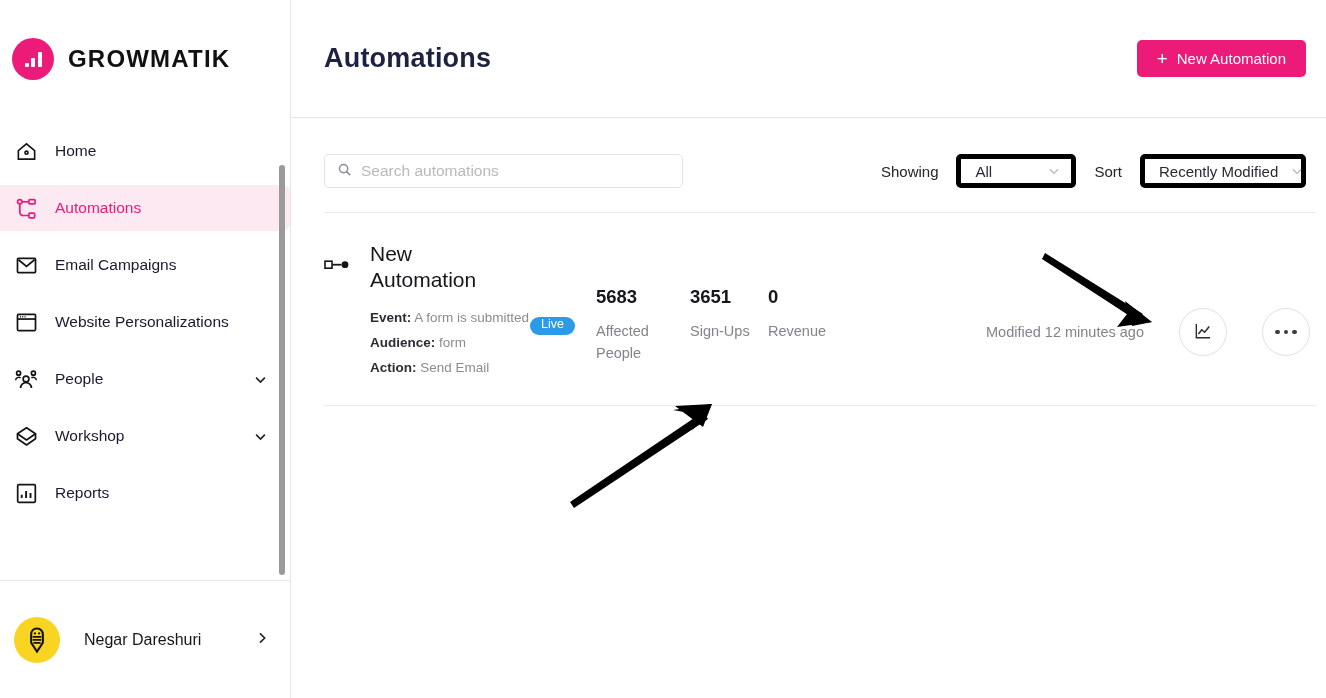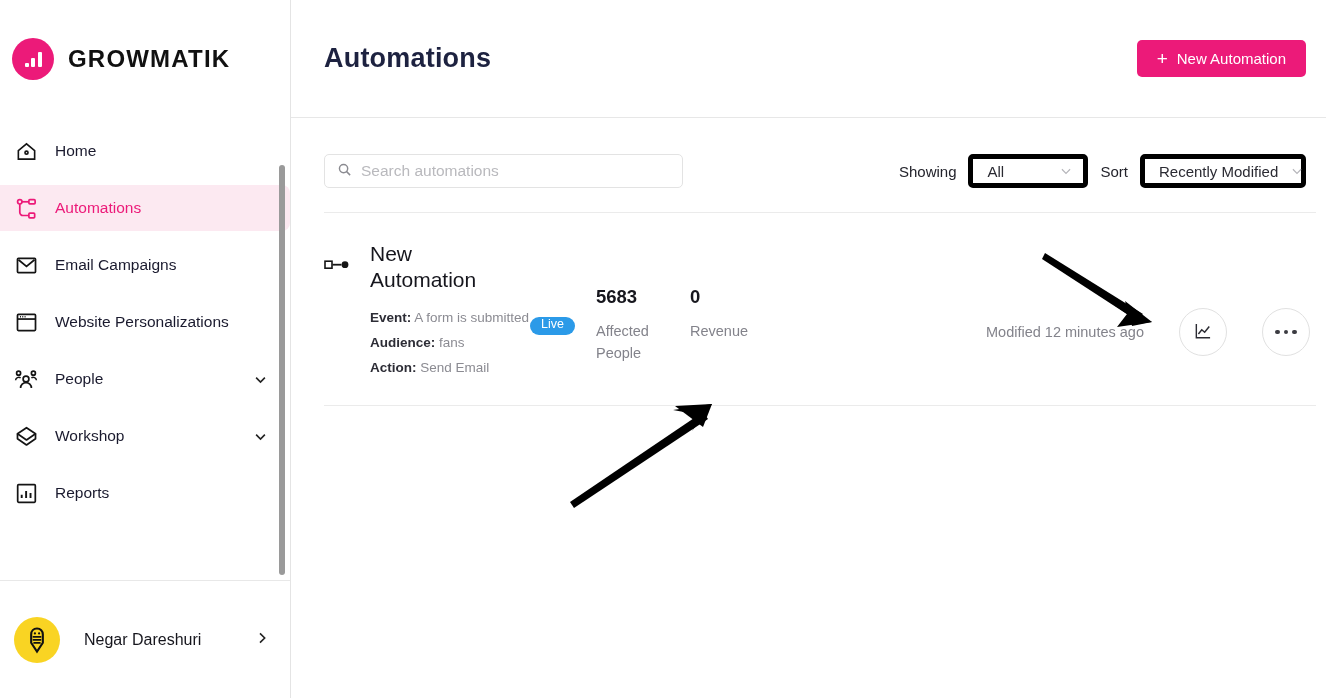--- a/index.html
+++ b/index.html
@@ -107,21 +107,21 @@
     display: flex; align-items: center; padding: 0 12px; gap: 9px;
     background: #fff;
   }
   .search-box input {
     border: none; outline: none; width: 100%;
     font-family: inherit; font-size: 15.5px; color: #333;
     background: transparent;
   }
   .search-box input::placeholder { color: #b9b9bd; }
 
-  .filters { margin-left: auto; display: flex; align-items: center; gap: 12px; padding-right: 10px; }
+  .filters { margin-left: auto; display: flex; align-items: center; gap: 18px; padding-right: 10px; }
   .filter-label { font-size: 15px; color: #23232b; }
   .select {
     border: 5px solid #000000; border-radius: 5px;
     height: 34px; display: flex; align-items: center;
     padding: 0 10px 0 14px; gap: 12px; cursor: pointer; background: #fff;
   }
   .select .val { font-size: 15px; color: #2a2a32; white-space: nowrap; }
   .select.showing { width: 120px; }
   .select.sort { width: 166px; }
   .select .caret { margin-left: auto; color: #b5b5ba; display: flex; }
@@ -363,38 +363,42 @@
 
       <div class="row-main">
         <div class="auto-name">New Automation</div>
         <div class="meta">
           <div>
             <b>Event:</b>
             <span>A form is submitted</span>
           </div>
           <div>
             <b>Audience:</b>
-            <span>fans</span>
+            <span>form</span>
           </div>
           <div>
             <b>Action:</b>
             <span>Send Email</span>
           </div>
         </div>
       </div>
 
       <div class="badge-wrap">
         <span class="badge">Live</span>
       </div>
 
       <div class="stat affected">
         <div class="num">5683</div>
         <div class="cap">Affected People</div>
       </div>
 
+      <div class="stat signups">
+        <div class="num">3651</div>
+        <div class="cap">Sign-Ups</div>
+      </div>
 
       <div class="stat revenue">
         <div class="num">0</div>
         <div class="cap">Revenue</div>
       </div>
 
       <div class="row-right">
         <span class="modified">Modified 12 minutes ago</span>
 
         <button class="circle-btn">

